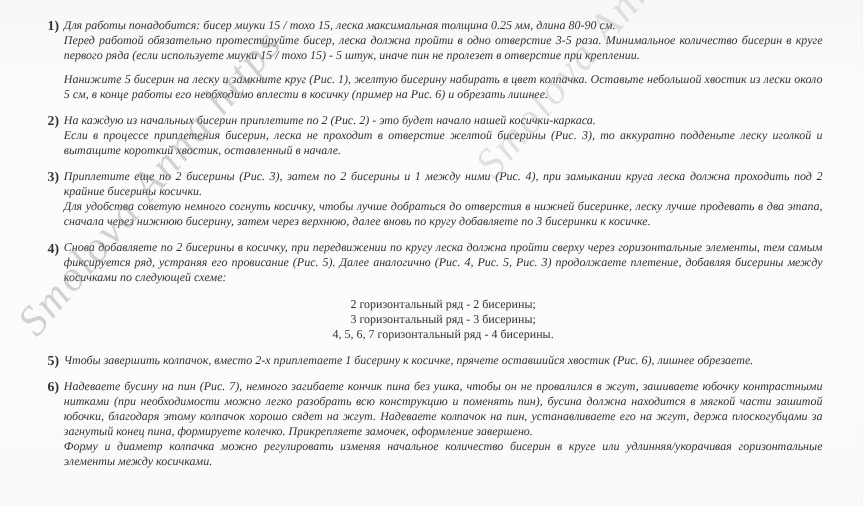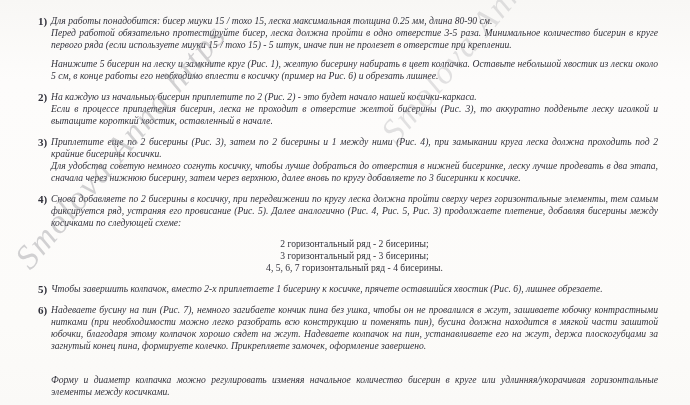--- a/index.html
+++ b/index.html
@@ -26,21 +26,21 @@
   .item:first-of-type{margin-top:0;}
   .item-number{
     flex:none;width:13px;
     font-weight:bold;font-size:11px;line-height:12px;
   }
   .item-body{flex:1;min-width:0;}
   .para{text-align:justify;font-style:italic;}
   .para + .para.gap{margin-top:7px;}
   .schema{margin-top:9px;}
   .schema-line{text-align:center;}
-  .closing{margin-top:22px;}
+  .closing{margin-top:0;}
   .watermark{
     position:absolute;
     transform:rotate(-50deg);
     transform-origin:0 50%;
     font-style:italic;
     font-size:34px;
     letter-spacing:2px;
     color:var(--wm-color);
     opacity:.38;
     white-space:nowrap;

